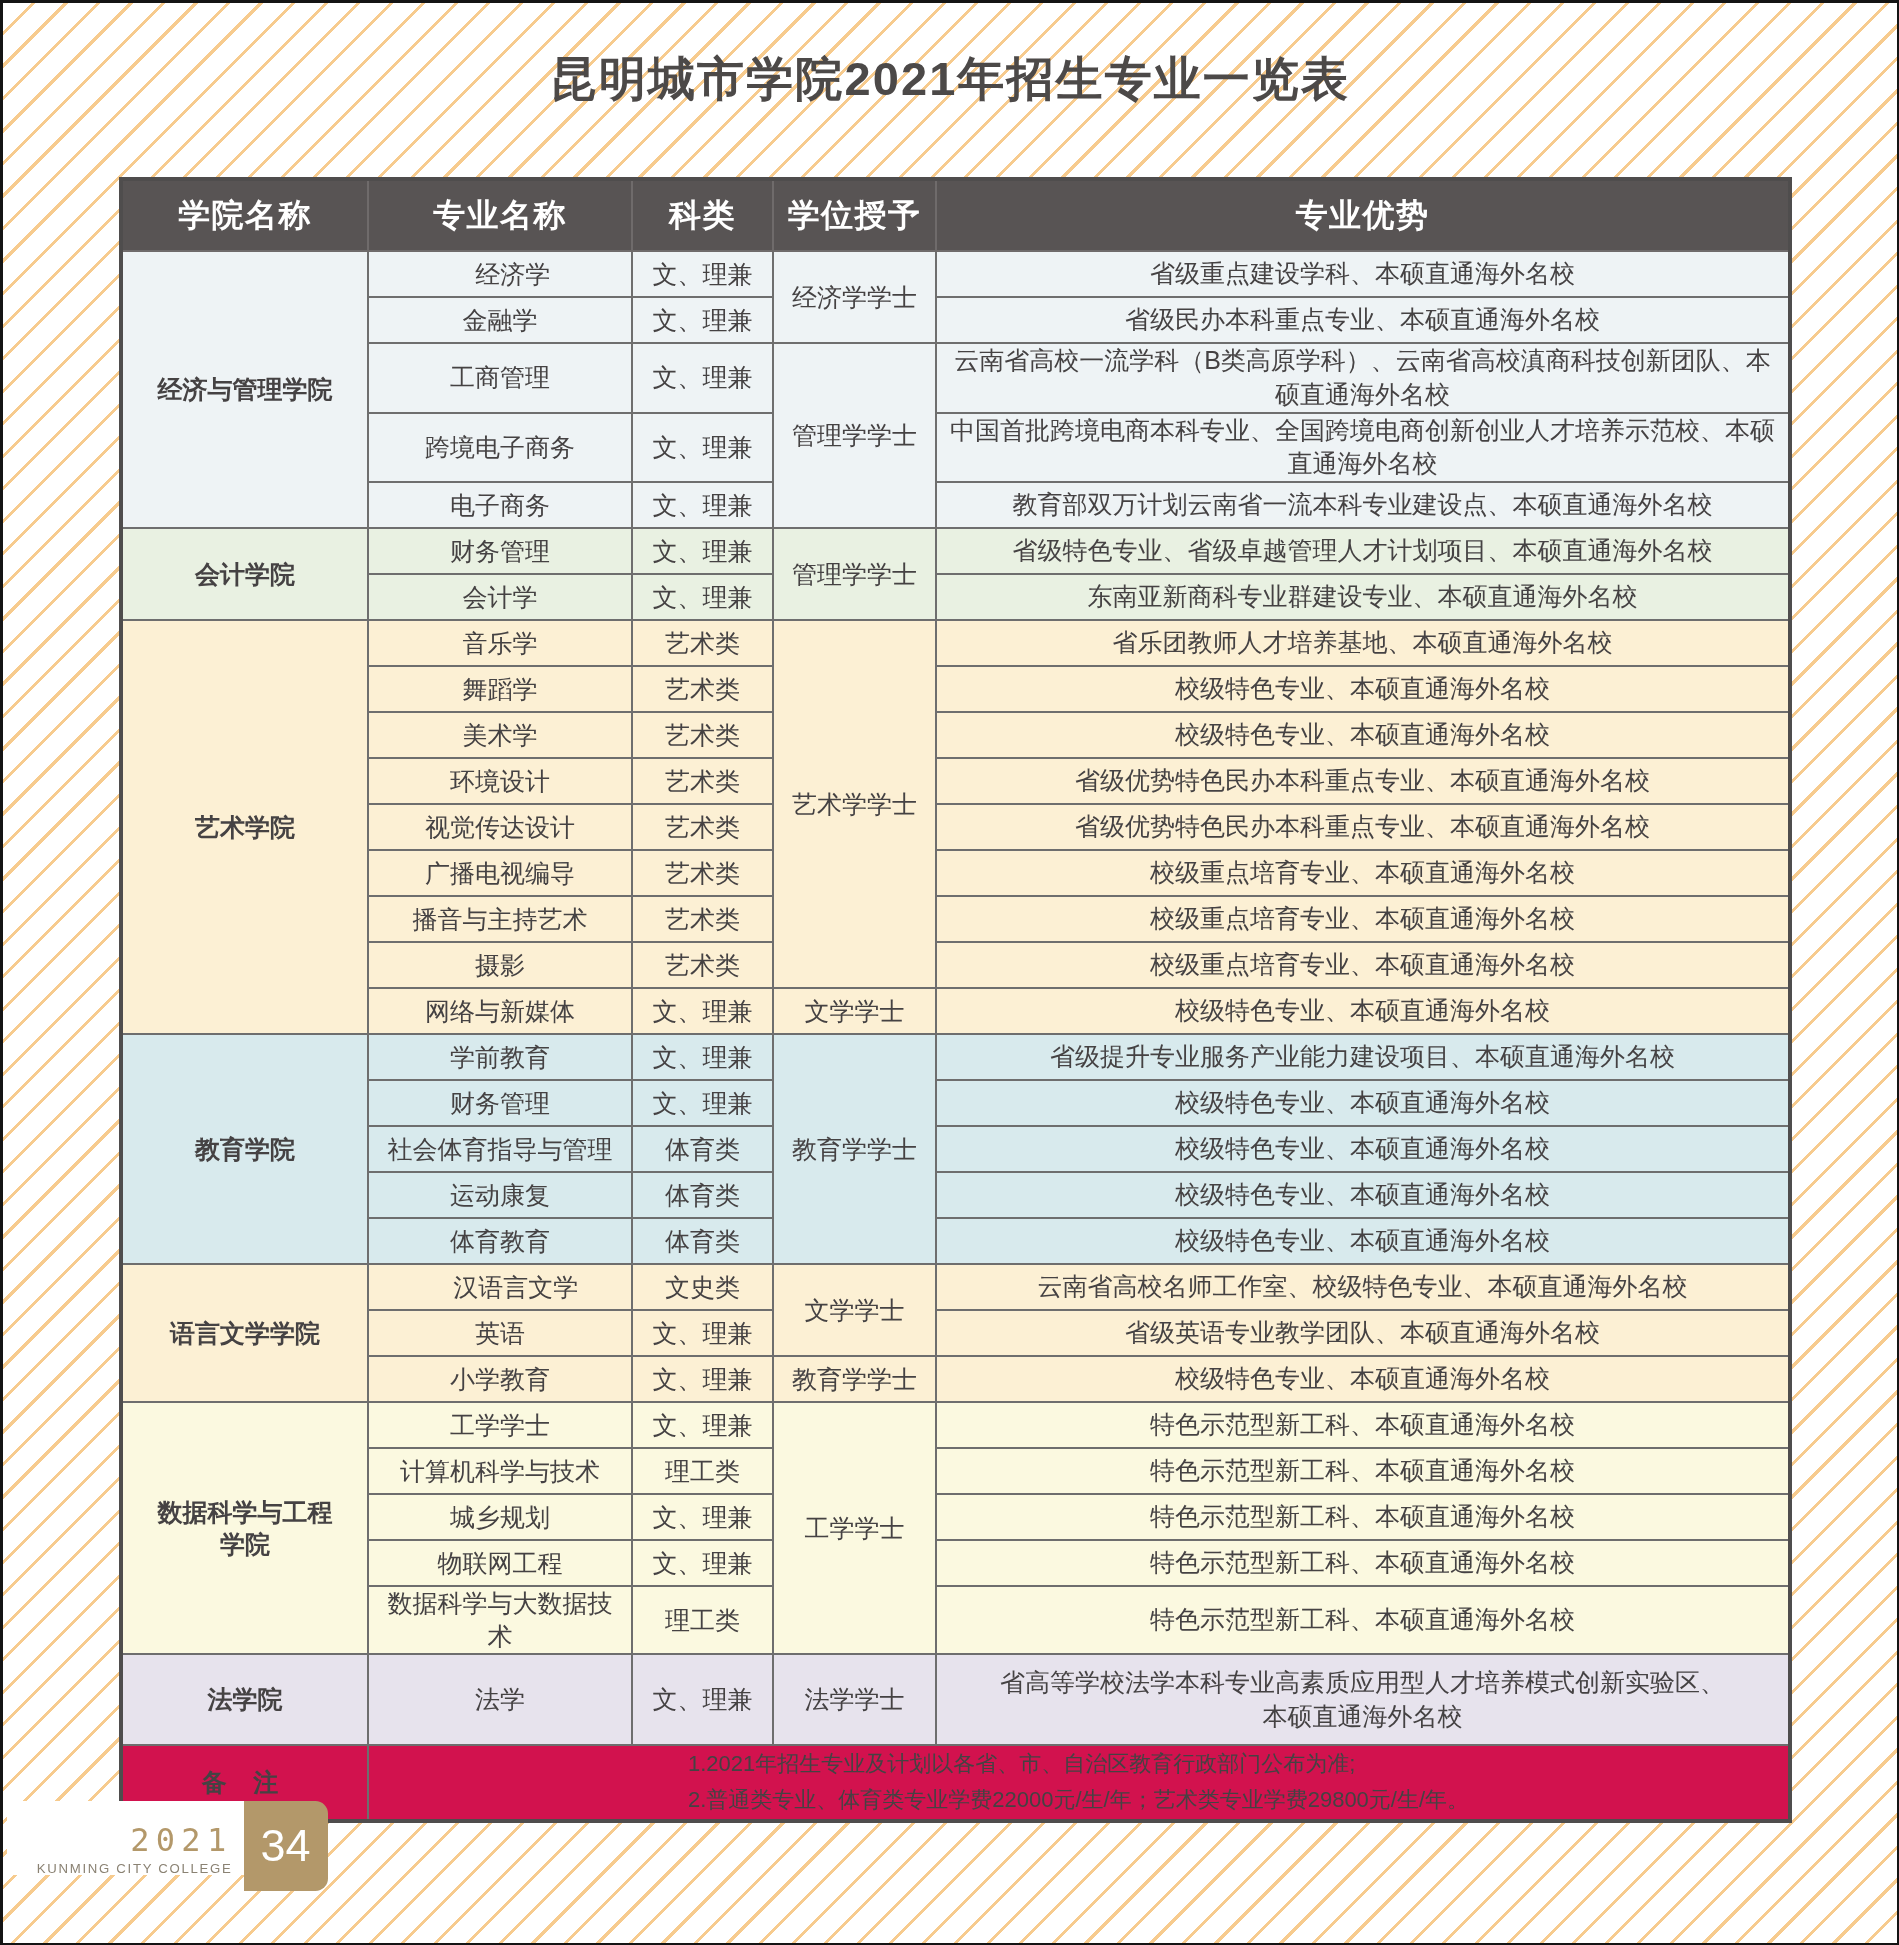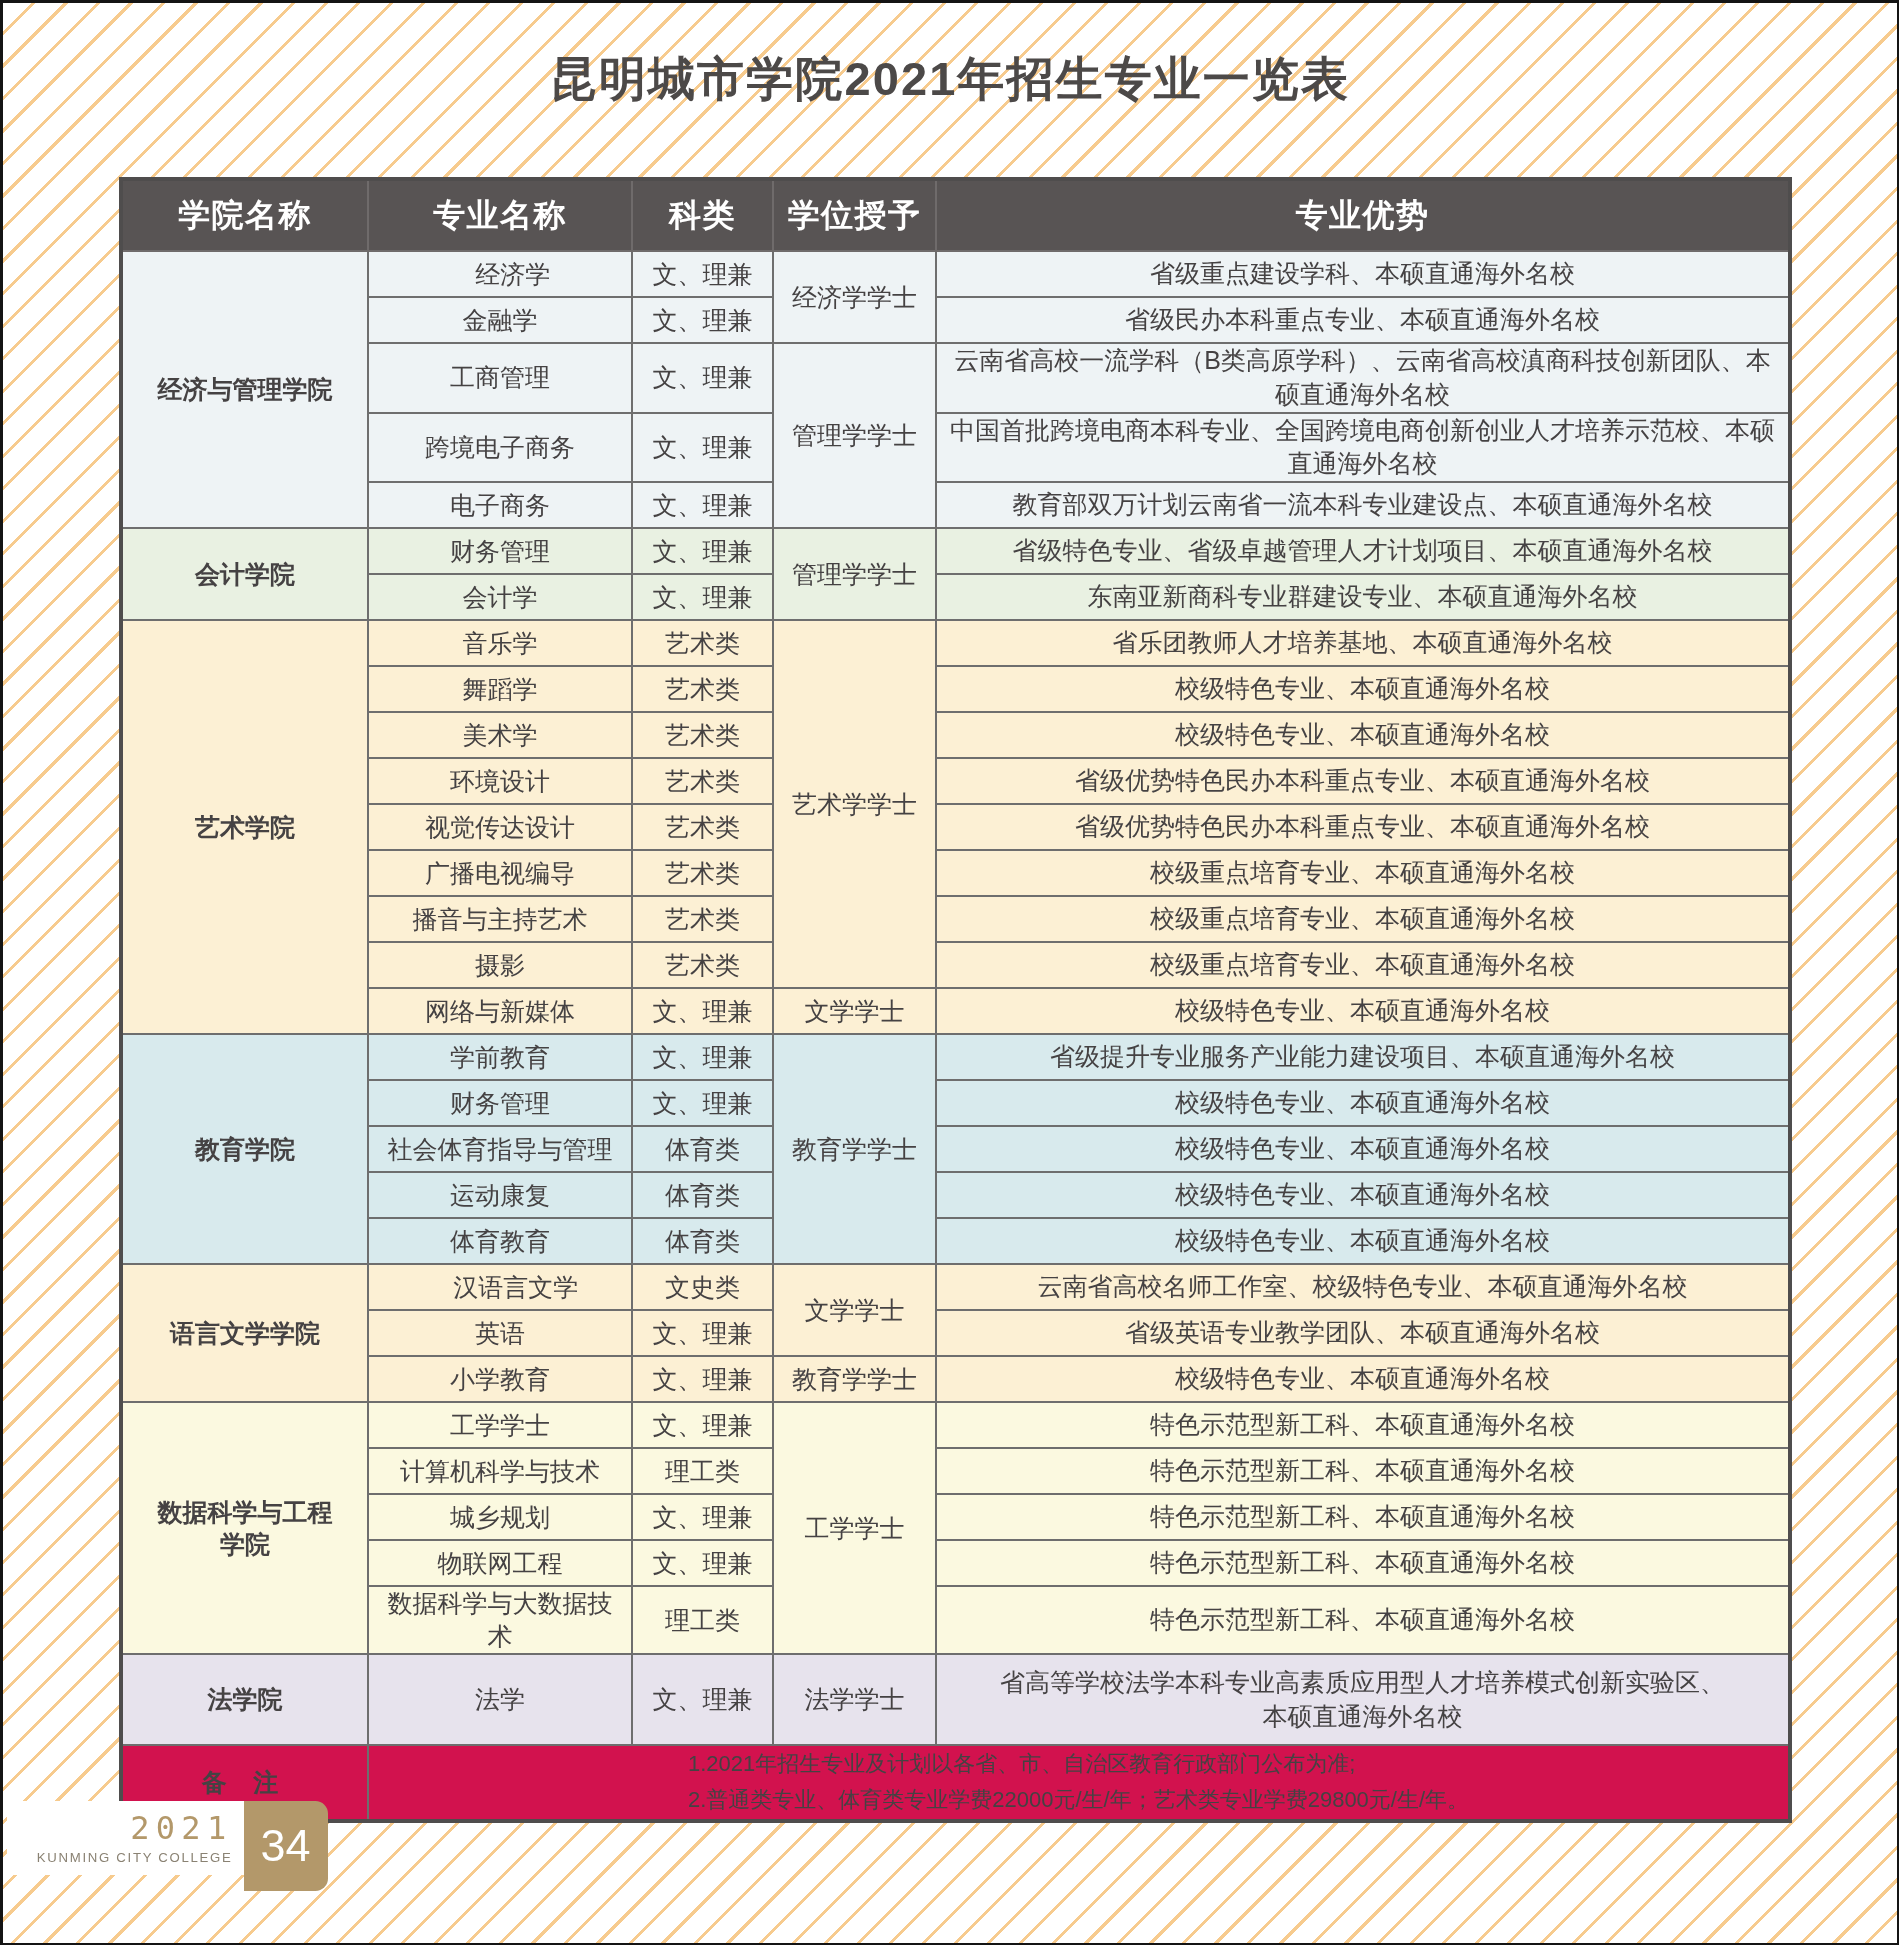--- a/index.html
+++ b/index.html
@@ -58,21 +58,21 @@
     display:inline-block;text-align:left;
     font-size:22px;line-height:1.65;
     white-space:pre-line;
   }
   .footer{
     position:absolute;left:3.5px;top:1798px;
     display:flex;align-items:stretch;
   }
   .footer-white{
     width:237px;height:74px;background:#ffffff;
-    display:flex;flex-direction:column;align-items:flex-end;justify-content:center;
+    display:flex;flex-direction:column;align-items:flex-end;justify-content:flex-end;
     box-sizing:border-box;padding-right:11px;
   }
   .footer-year{
     font-family:"DejaVu Sans Mono","Liberation Mono",monospace;
     font-size:32px;color:#b3986a;letter-spacing:6.3px;line-height:1;
   }
   .footer-college{
     font-size:13.2px;color:#8a8273;letter-spacing:1.7px;margin-top:6.3px;line-height:1;
   }
   .footer-gold{

